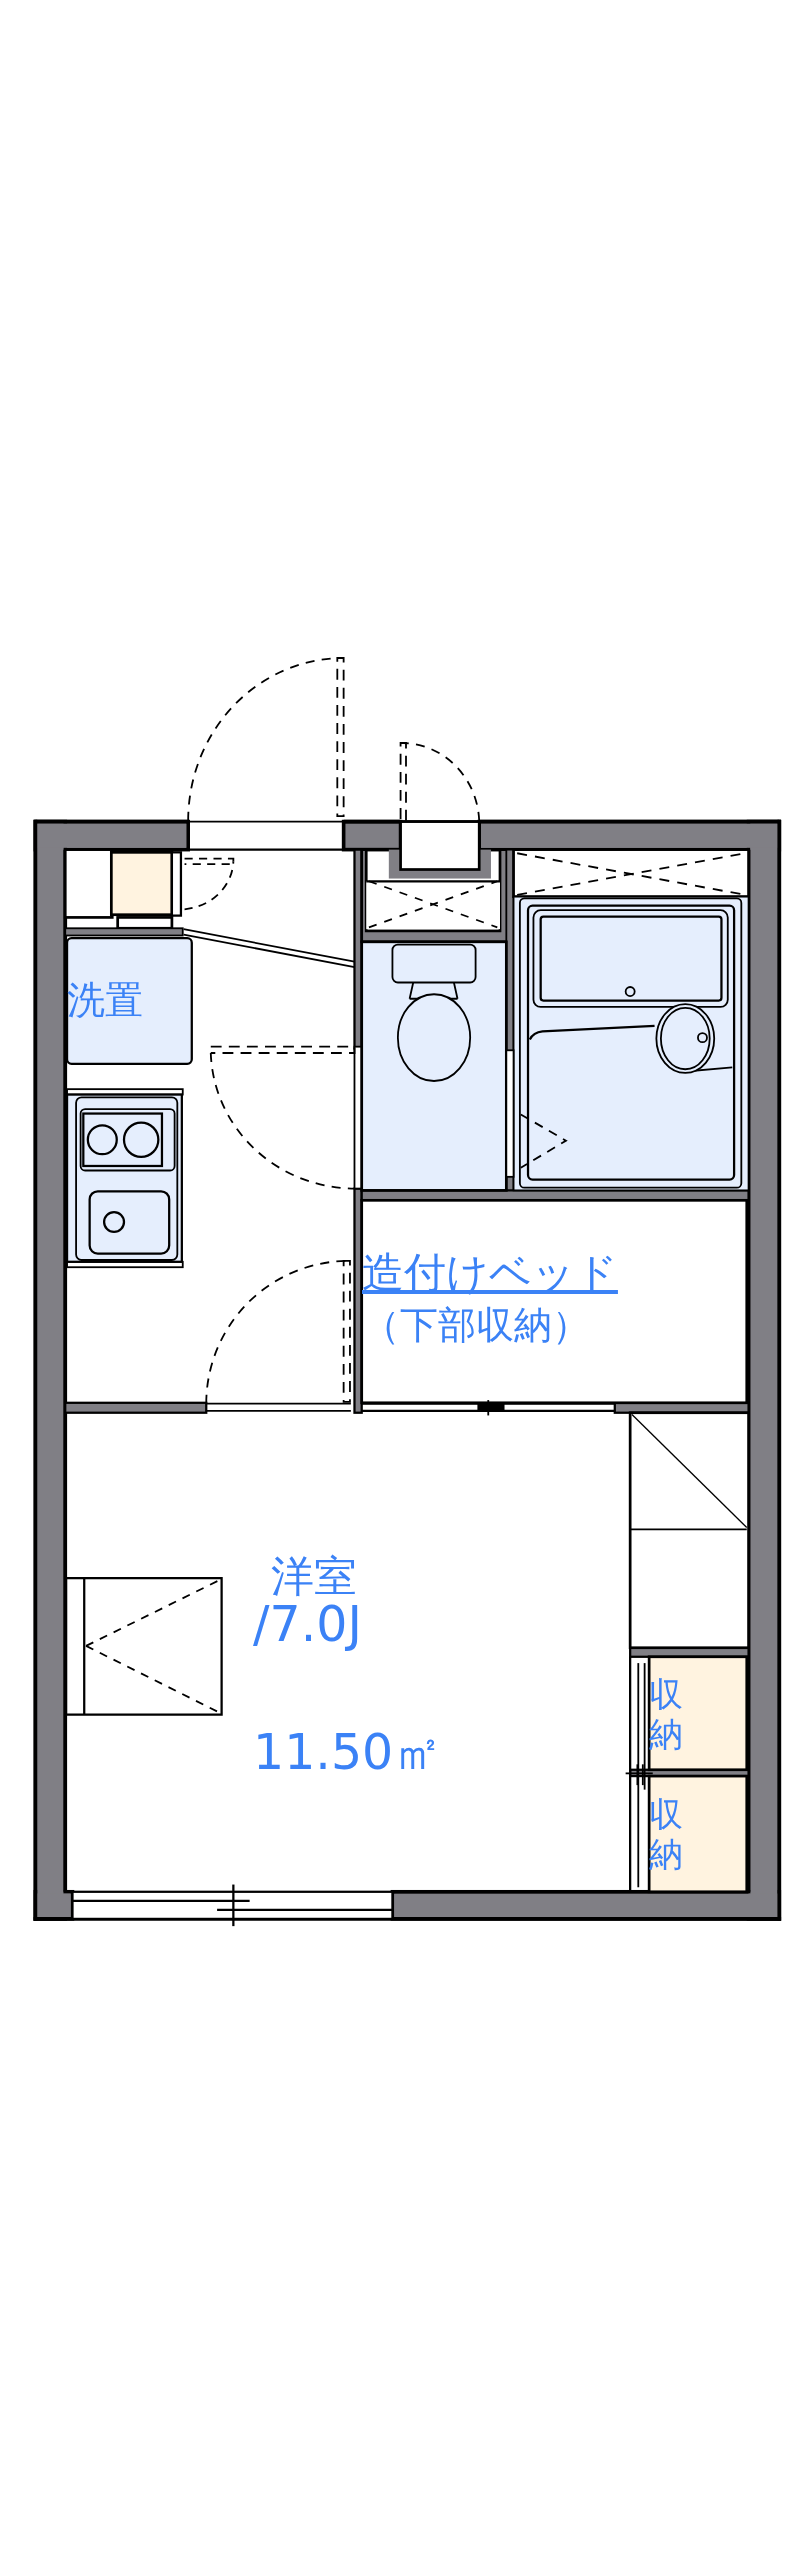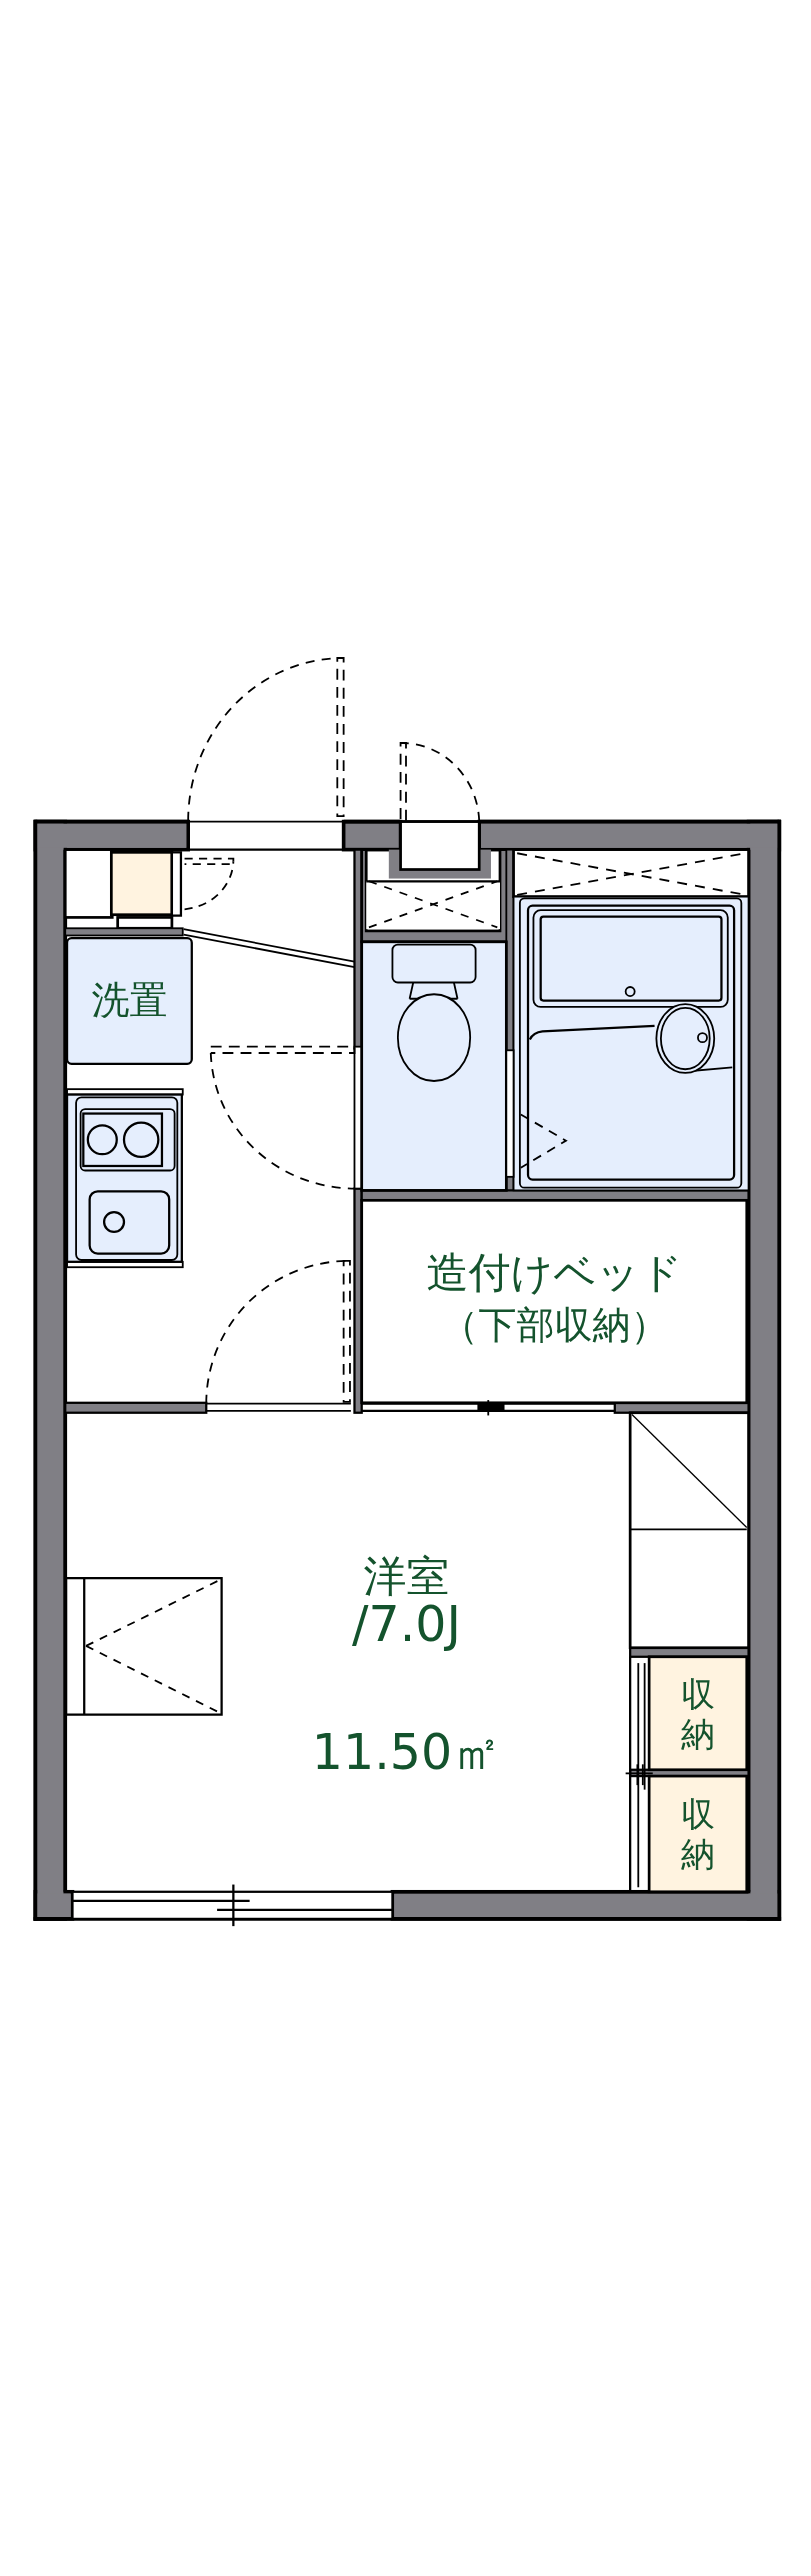--- a/index.html
+++ b/index.html
@@ -1,22 +1,22 @@
 <!DOCTYPE html>
 <html style="font-size:14.5px"><head>
 <meta charset="utf-8">
 <style>
   html, body { margin:0; padding:0; background:#ffffff; }
   body { width:812px; height:2576px; position:relative; overflow:hidden; font-family:"DejaVu Sans", sans-serif; }
   #plan { position:absolute; left:0; top:0; width:812px; height:2576px; }
-  .label { position:absolute; color:#14532d; text-align:center; white-space:nowrap; line-height:1; font-family:"DejaVu Sans", sans-serif; }
+  .label { position:absolute; color:#3b82f6; white-space:nowrap; line-height:1; font-family:"DejaVu Sans", sans-serif; }
   .room-main-name { left:271px; width:271px; top:1555px; font-size:43px; }
   .room-main-area { left:253px; width:307px; top:1728px; font-size:49px; }
   .room-main-jo { left:253px; width:307px; top:1600px; font-size:49px; }
-  .bed-line1 { left:362px; width:385px; top:1252px; font-size:42px; }
+  .bed-line1 { left:362px; width:385px; top:1252px; font-size:42px;text-decoration:underline; }
   .bed-line2 { left:362px; width:385px; top:1306px; font-size:38px; }
   .washer-label { left:67px; width:125px; top:981px; font-size:38px; }
   .storage-label { width:98px; font-size:34px; line-height:40px; }
   .storage-1 { left:649px; top:1674px; }
   .storage-2 { left:649px; top:1794px; }
 </style>
 </head>
 <body>
 
 <svg id="plan" viewBox="0 0 898 2850" xmlns="http://www.w3.org/2000/svg">

